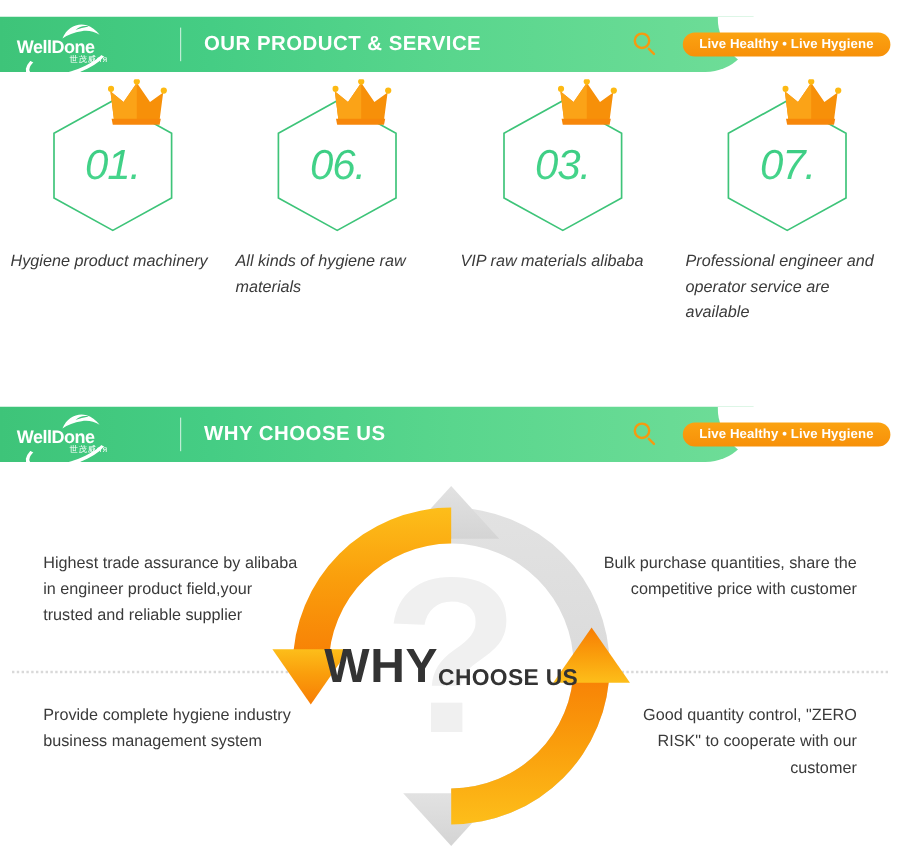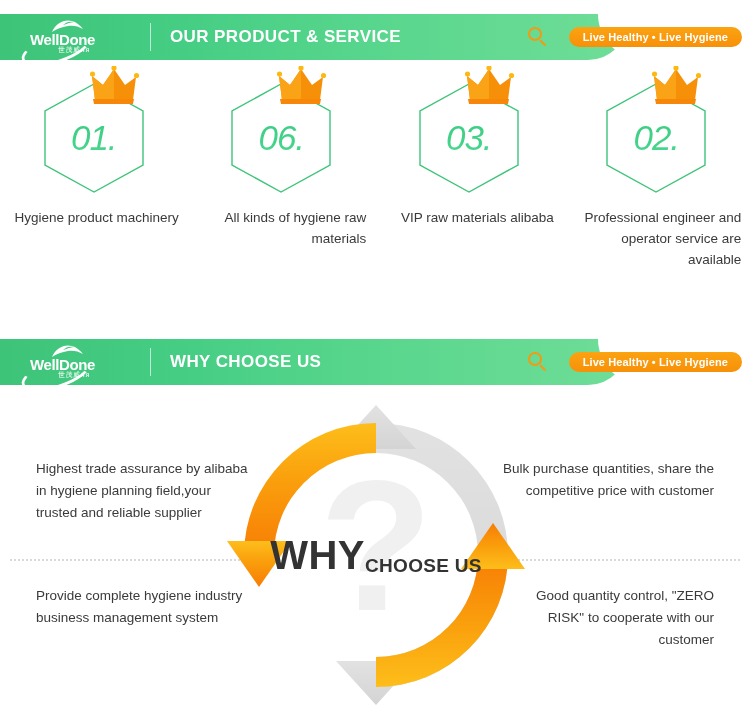--- a/index.html
+++ b/index.html
@@ -39,21 +39,21 @@
     position:absolute;left:6px;top:16px;width:72px;height:28px;
     border:3px solid #ffffff;border-radius:50%;
     border-top-color:transparent;border-right-color:transparent;
     transform:rotate(-18deg);
     box-sizing:border-box;
   }
   .logo-bird{
     position:absolute;left:36px;top:0px;width:34px;height:16px;
   }
   .logo-name{
-    position:absolute;left:16px;top:12px;
+    position:absolute;left:0px;top:12px;
     font-size:15px;font-weight:bold;color:#ffffff;
     letter-spacing:-.4px;font-family:"Liberation Sans",sans-serif;
   }
   .logo-cn{
     position:absolute;left:44px;top:26px;
     font-size:7px;color:#ffffff;letter-spacing:.5px;
     font-family:"DejaVu Sans",sans-serif;
   }
   .logo-divider{
     position:absolute;left:150px;top:9px;width:1px;height:28px;
@@ -109,23 +109,24 @@
     font-size:35px;font-weight:normal;font-style:italic;
     letter-spacing:-1px;
     background:linear-gradient(180deg,#2fc077 0%,#43d389 55%,#6fe3a8 100%);
     -webkit-background-clip:text;background-clip:text;
     -webkit-text-fill-color:transparent;color:#35c77f;
   }
   .crown{
     position:absolute;left:48px;top:-16px;width:50px;height:40px;
   }
   .hex-caption{
-    margin-top:14px;text-align:right;
+    margin-top:14px;text-align:left;
     font-size:13.5px;color:#3a3a3a;line-height:1.55;
     width:170px;
+    font-style:italic;
   }
 
   .divider{
     position:absolute;height:0;border-top:2px dotted #d9d9d9;
   }
   .divider.left{left:10px;top:559px;width:250px;}
   .divider.right{right:10px;top:559px;width:250px;}
 
   .why-text{
     position:absolute;font-size:13.5px;line-height:1.62;color:#3a3a3a;
@@ -237,21 +238,21 @@
         </svg>
       </div>
       <div class="hex-caption">VIP raw materials alibaba</div>
     </div>
 
     <div class="hex-cell">
       <div class="hex-outer">
         <svg class="hex-shape" viewBox="0 0 104 112">
           <polygon points="52,2 101,29 101,83 52,110 3,83 3,29" fill="none" stroke="#3ec479" stroke-width="1.4"></polygon>
         </svg>
-        <div class="hex-num">02.</div>
+        <div class="hex-num">07.</div>
         <svg class="crown" viewBox="0 0 50 40">
           <path d="M5 34 L2 10 L13 19 L24 3 L35 19 L46 11 L43 34 Z" fill="#f79009"></path>
           <path d="M5 34 L2 10 L13 19 L24 3 L24 34 Z" fill="#fba317"></path>
           <circle cx="2.5" cy="8" r="2.6" fill="#fdb913"></circle>
           <circle cx="24" cy="2" r="2.6" fill="#fdb913"></circle>
           <circle cx="46.5" cy="9.5" r="2.6" fill="#fdb913"></circle>
           <path d="M3 33 L44 33 L43 38 L4 38 Z" fill="#f7870a"></path>
         </svg>
       </div>
       <div class="hex-caption">Professional engineer and operator service are available</div>
@@ -280,21 +281,21 @@
         <span class="ring"></span>
         <span class="handle"></span>
       </span>
       <span class="tagline-badge">Live Healthy • Live Hygiene</span>
     </div>
   </div>
 
   <div class="divider left"></div>
   <div class="divider right"></div>
 
-  <div class="why-text tl">Highest trade assurance by alibaba in hygiene planning field,your trusted and reliable supplier</div>
+  <div class="why-text tl">Highest trade assurance by alibaba in engineer product field,your trusted and reliable supplier</div>
   <div class="why-text tr">Bulk purchase quantities, share the competitive price with customer</div>
   <div class="why-text bl">Provide complete hygiene industry business management system</div>
   <div class="why-text br">Good quantity control, "ZERO RISK" to cooperate with our customer</div>
 
   <svg class="why-graphic" viewBox="0 0 300 300">
     <defs>
       <linearGradient id="gOrange" x1="0" y1="0" x2="0" y2="1">
         <stop offset="0%" stop-color="#fdbe1a"></stop>
         <stop offset="45%" stop-color="#fa9e0c"></stop>
         <stop offset="100%" stop-color="#f77d05"></stop>

